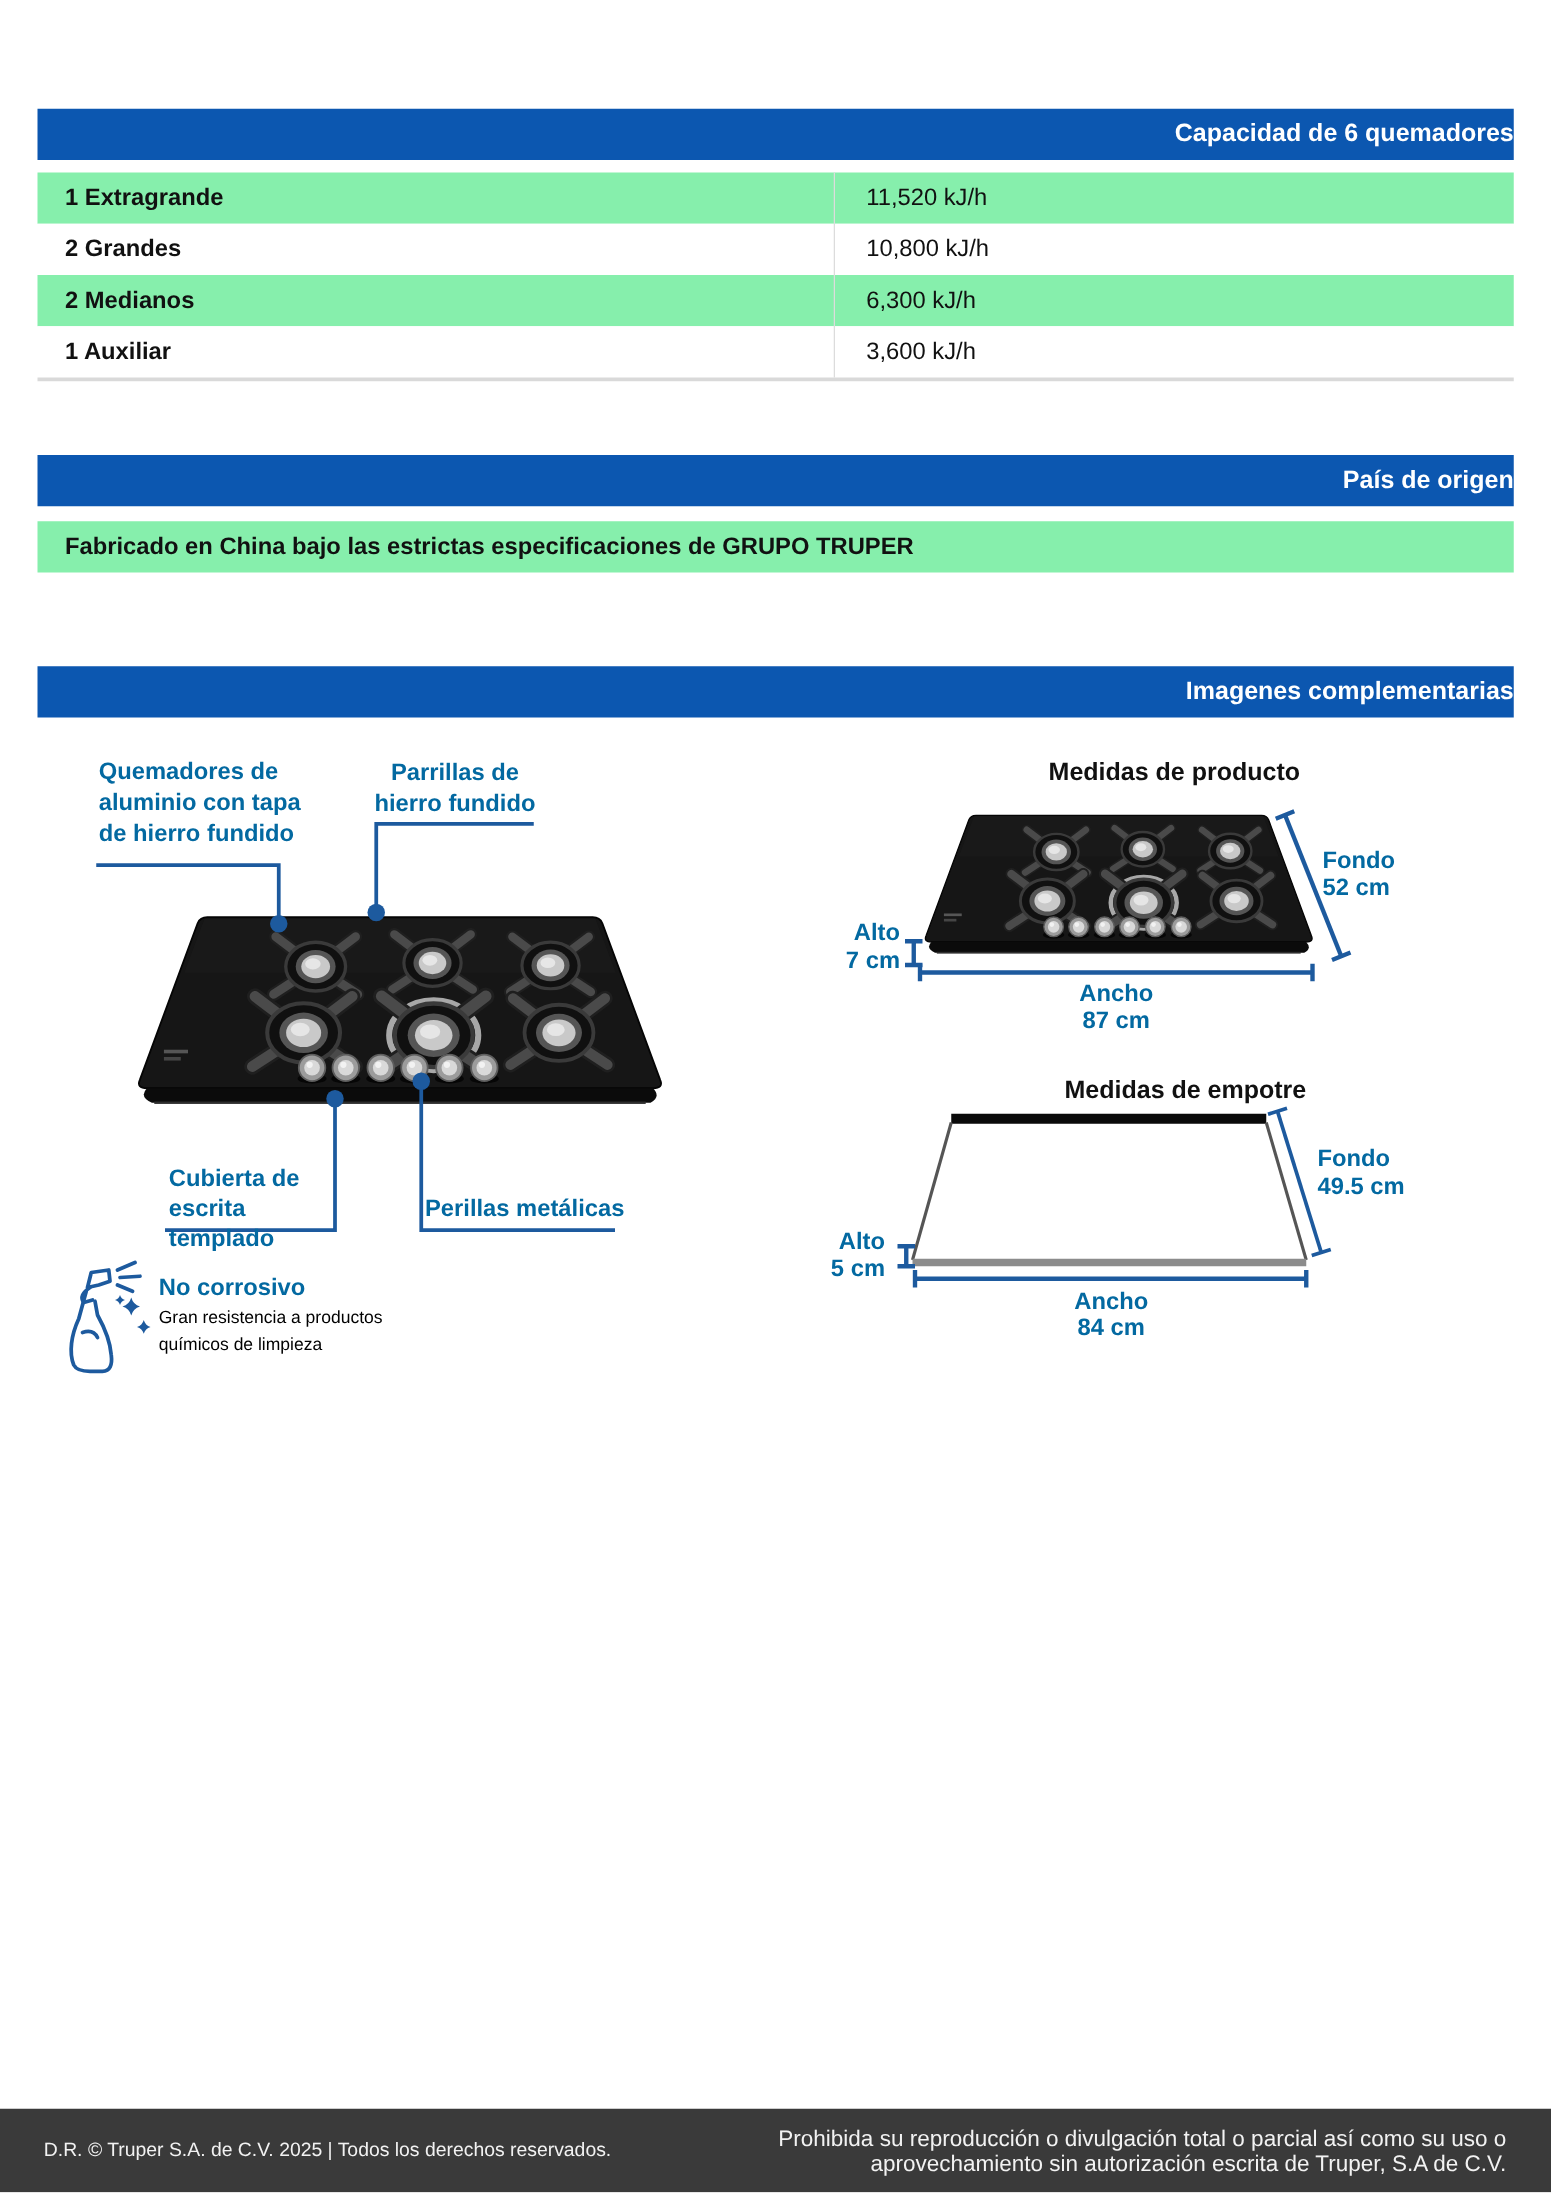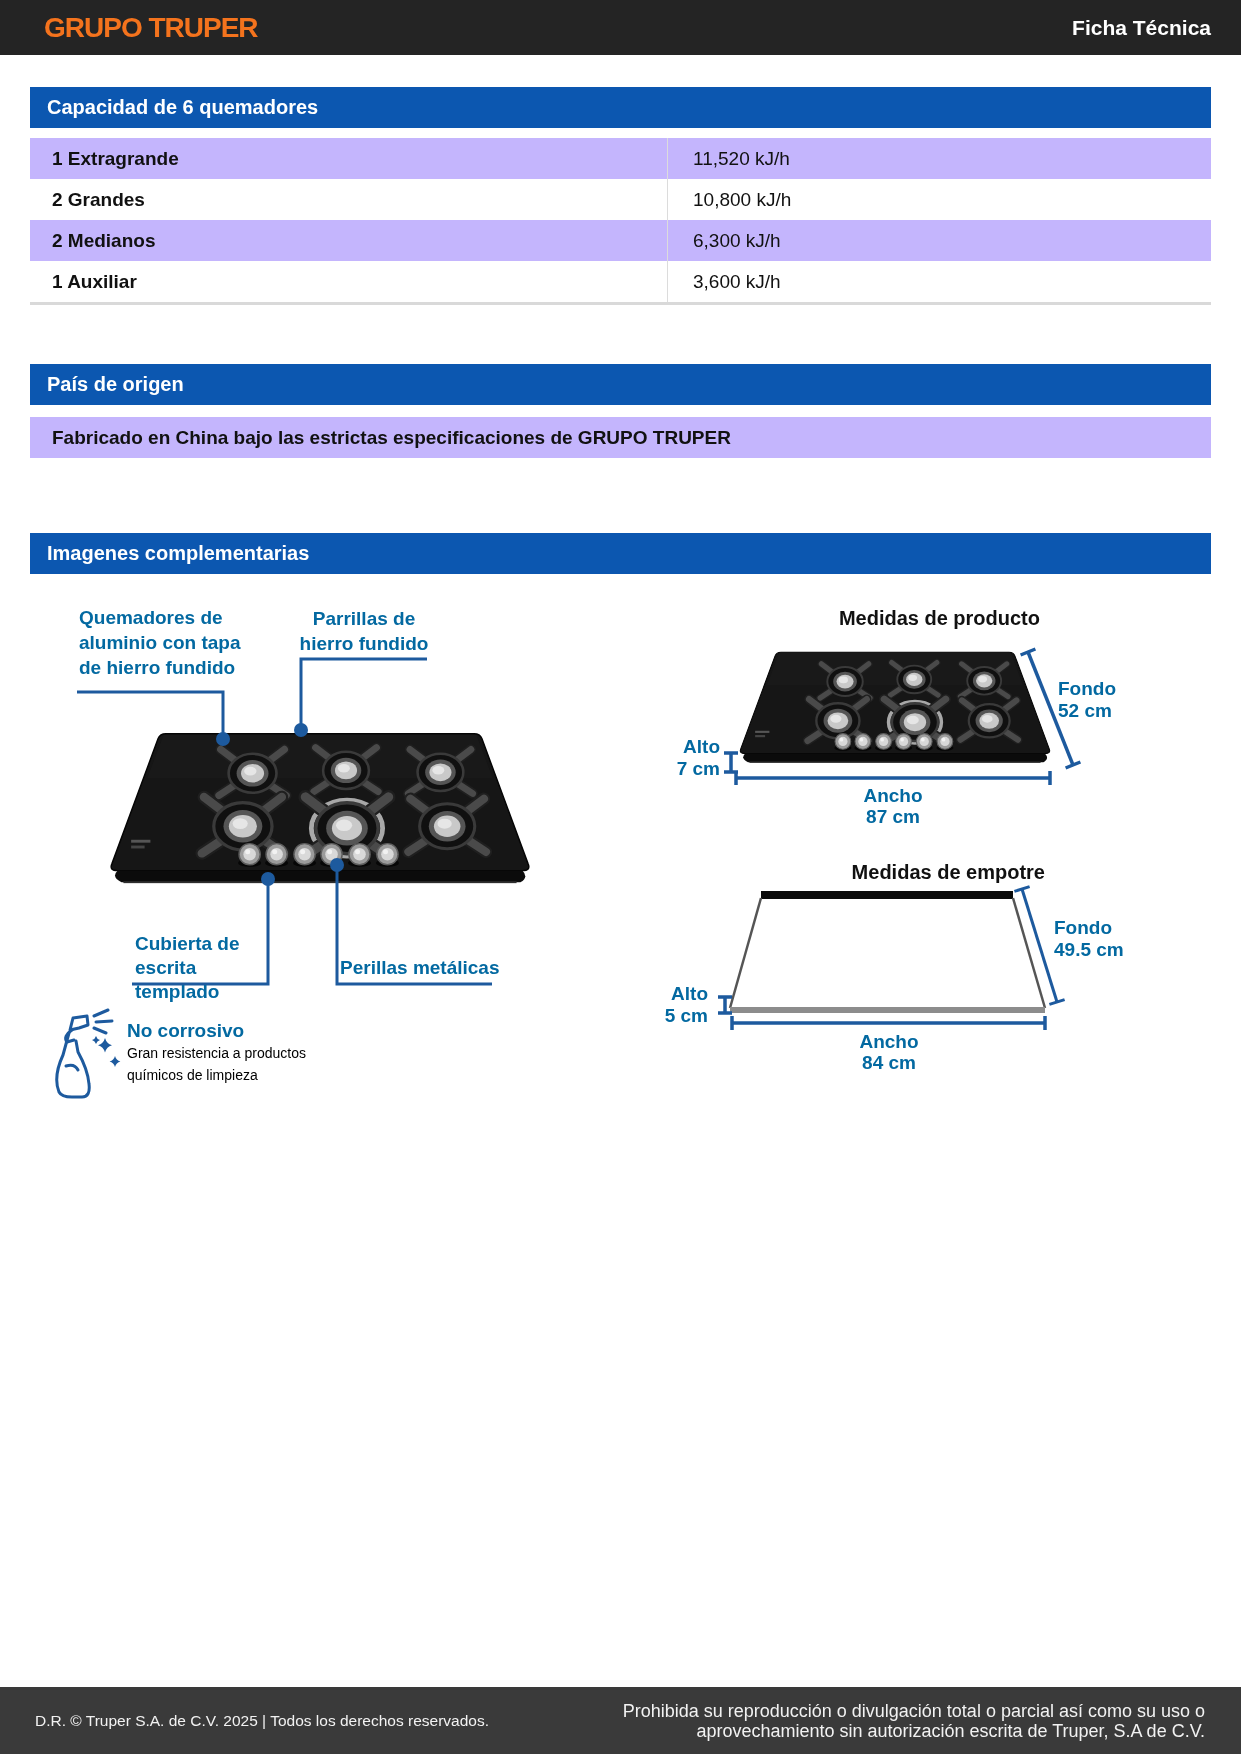--- a/index.html
+++ b/index.html
@@ -14,25 +14,25 @@
   
   .hdr{position:absolute;left:0;top:0;width:1241px;height:55px;background:#242424;
        display:flex;align-items:center;justify-content:space-between;}
   .logo{margin-left:44px;font-size:28px;font-weight:800;letter-spacing:-1px;
         color:var(--logo_orange);font-family:"Liberation Sans","DejaVu Sans",sans-serif;}
   .hdr-title{margin-right:30px;font-size:21px;font-weight:600;color:#ffffff;}
 
   
   .bar{position:absolute;left:30px;width:1181px;height:41px;background:var(--accent_blue);
        color:#fff;font-size:20px;font-weight:bold;line-height:41px;padding-left:17px;
-       box-sizing:border-box;}
+       box-sizing:border-box;text-align:right;}
 
   
   .row{position:absolute;left:30px;width:1181px;height:41px;line-height:41px;font-size:19px;}
-  .row.odd{background:#c4b5fd;}
+  .row.odd{background:#86efac;}
   .row.even{background:#ffffff;text-decoration:underline;}
   .row .lbl{position:absolute;left:22px;font-weight:bold;}
   .row .val{position:absolute;left:663px;font-weight:normal;}
   .vdiv{position:absolute;left:667px;top:138px;width:1px;height:164px;background:#dcdcdc;}
   .hdiv{position:absolute;left:30px;top:302px;width:1181px;height:3px;background:#d9d9d9;}
 
   
   .fl{position:absolute;font-weight:bold;font-size:19px;line-height:25px;color:#0369a1;}
   .pre{white-space:pre-line;}
   .ctr{text-align:center;}
@@ -94,24 +94,20 @@
         <use href="#knob" transform="translate(204,131)"></use>
         <use href="#knob" transform="translate(232,131)"></use>
         <use href="#knob" transform="translate(261,131)"></use>
         <use href="#knob" transform="translate(290,131)"></use>
         <rect x="24" y="116" width="20" height="3" fill="#565656"></rect>
         <rect x="24" y="122" width="14" height="3" fill="#454545"></rect>
       </g>
     </defs>
   </svg>
 
-  <div class="hdr">
-    <div class="logo">GRUPO TRUPER</div>
-    <div class="hdr-title">Ficha Técnica</div>
-  </div>
 
   <div class="bar" style="top:87px">Capacidad de 6 quemadores</div>
 
   <div class="row odd" style="top:138px">
     <span class="lbl">1 Extragrande</span>
     <span class="val">11,520 kJ/h</span>
   </div>
   <div class="row even" style="top:179px">
     <span class="lbl">2 Grandes</span>
     <span class="val">10,800 kJ/h</span>

